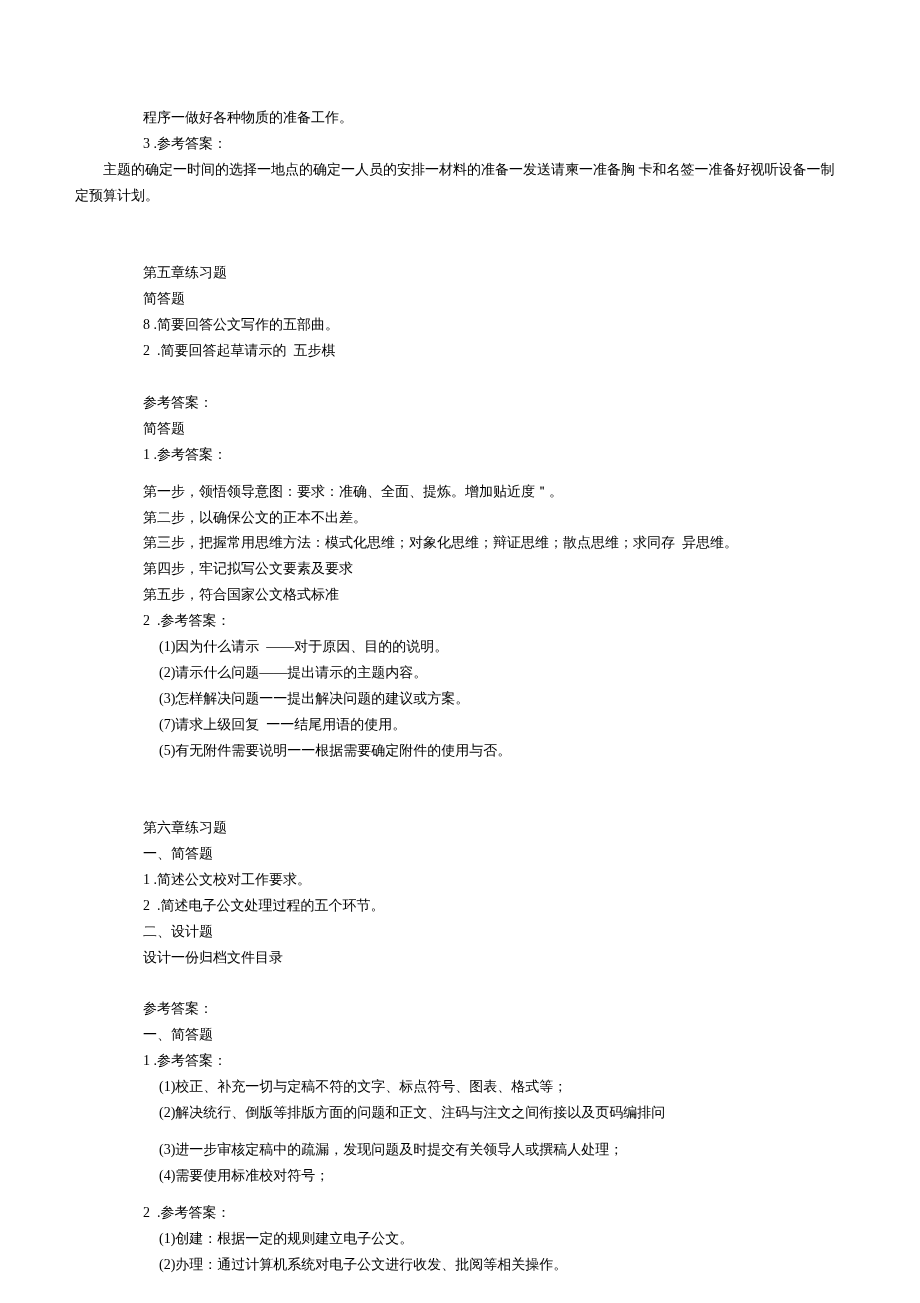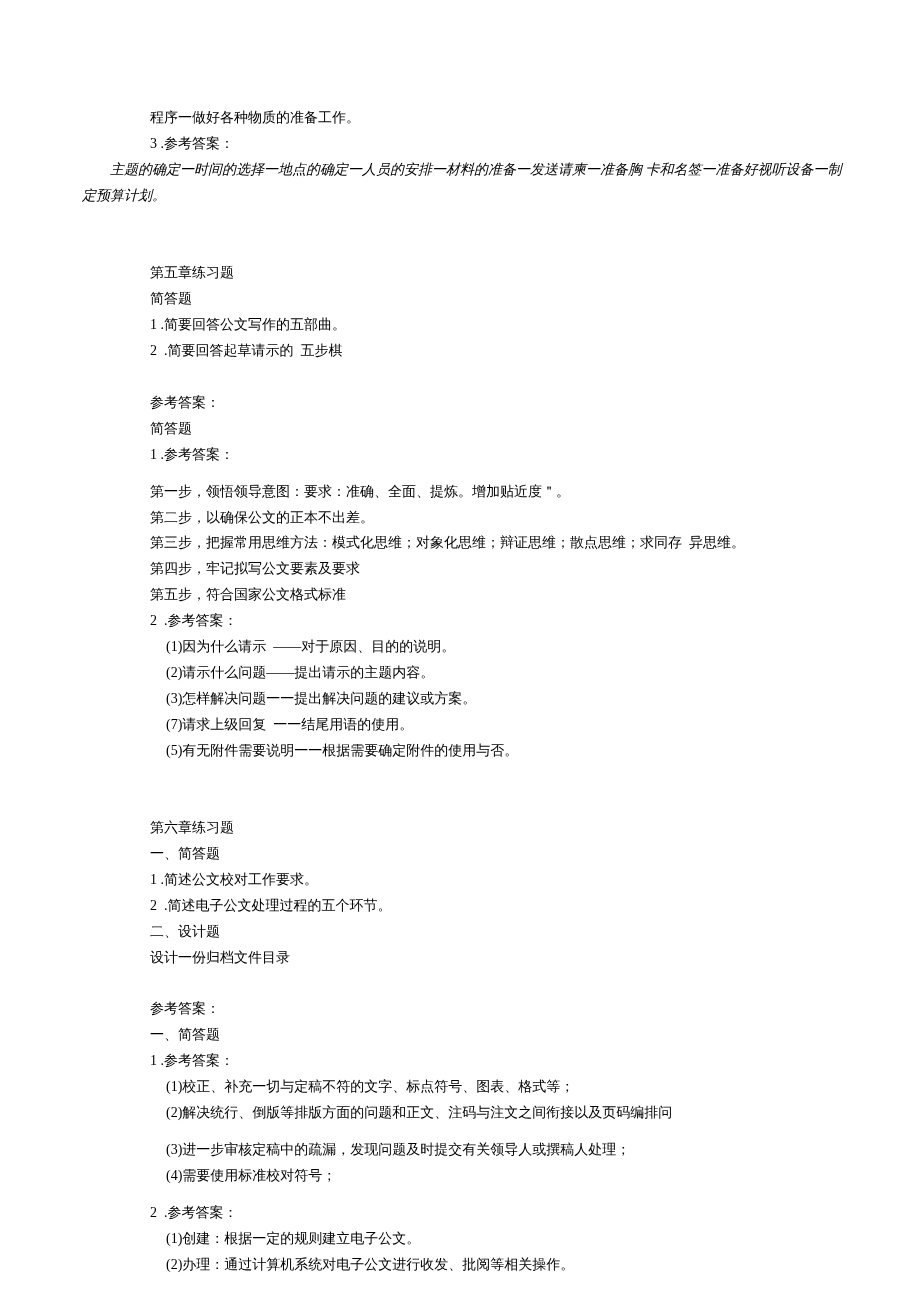--- a/index.html
+++ b/index.html
@@ -10,52 +10,50 @@
       font-size: 14px;
       line-height: 1.85;
       color: #000000;
       width: 920px;
     }
     .page {
       padding: 105px 75px 60px 75px;
     }
     .line {
       white-space: pre-wrap;
-      margin-left: 7px;
     }
     .indent-1 {
       padding-left: 68px;
     }
     .indent-2 {
       padding-left: 84px;
       font-family: Liberation Serif, serif;
     }
     .flush {
       padding-left: 0;
-      font-style: italic;
     }
     .blank {
       height: 1.85em;
     }
     .blank-half {
       height: 0.8em;
     }
   </style>
 </head>
 <body>
 
 <div class="page" id="page">
     <div class="line indent-1">程序一做好各种物质的准备工作。</div>
     <div class="line indent-1">3 .参考答案：</div>
     <div class="line flush">        主题的确定一时间的选择一地点的确定一人员的安排一材料的准备一发送请柬一准备胸 卡和名签一准备好视听设备一制定预算计划。</div>
     <div class="blank"></div>
     <div class="blank"></div>
     <div class="line indent-1">第五章练习题</div>
     <div class="line indent-1">简答题</div>
-    <div class="line indent-1">1 .简要回答公文写作的五部曲。</div>
+    <div class="line indent-1">8 .简要回答公文写作的五部曲。</div>
     <div class="line indent-1">2  .简要回答起草请示的  五步棋</div>
     <div class="blank"></div>
     <div class="line indent-1">参考答案：</div>
     <div class="line indent-1">简答题</div>
     <div class="line indent-1">1 .参考答案：</div>
     <div class="blank-half"></div>
     <div class="line indent-1">第一步，领悟领导意图：要求：准确、全面、提炼。增加贴近度＂。</div>
     <div class="line indent-1">第二步，以确保公文的正本不出差。</div>
     <div class="line indent-1">第三步，把握常用思维方法：模式化思维；对象化思维；辩证思维；散点思维；求同存  异思维。</div>
     <div class="line indent-1">第四步，牢记拟写公文要素及要求</div>

